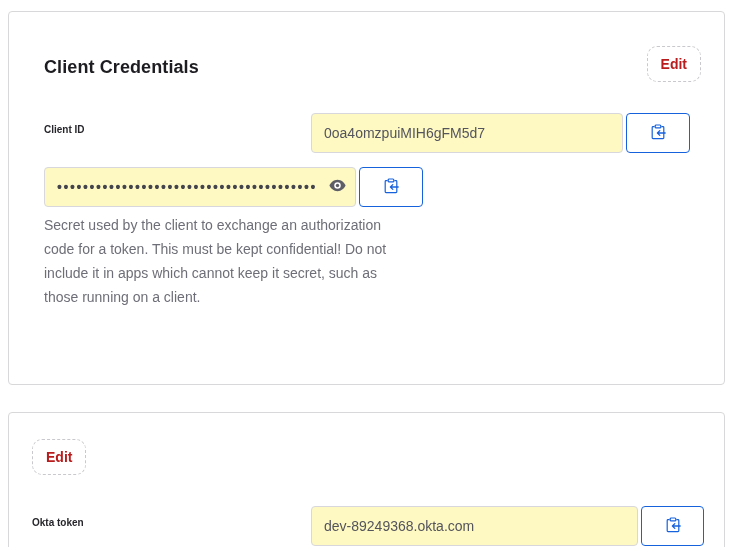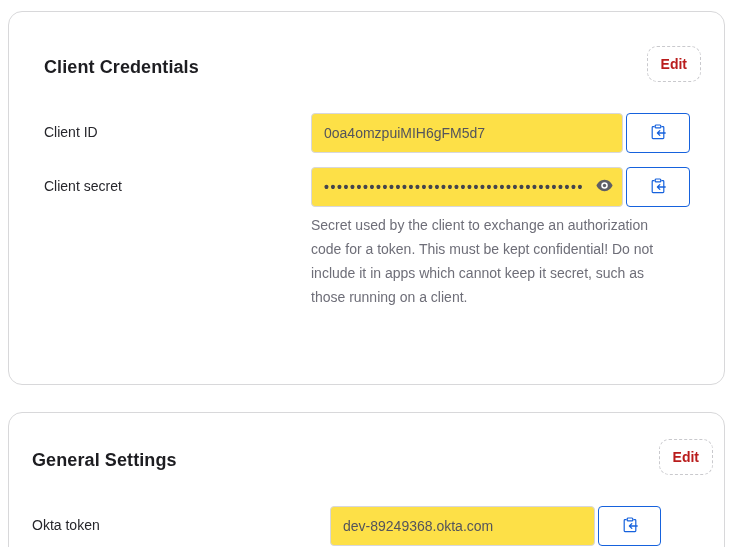--- a/index.html
+++ b/index.html
@@ -1,38 +1,38 @@
 <!DOCTYPE html>
 <html><head>
 <meta charset="utf-8">
 <style>
   * { margin:0; padding:0; box-sizing:border-box; }
   html,body { width:732px; height:547px; background:#ffffff; overflow:hidden;
     font-family:"Liberation Sans", sans-serif; }
   .card { position:absolute; left:8px; width:717px; background:#fff;
-    border:1px solid #d8d8da; border-radius:14px; }
+    border:1px solid #d8d8da; border-radius:4px; }
   .card-one { top:11px; height:374px; }
   .card-two { top:412px; height:180px; }
   .inner-one { padding:40px 36px 0 35px; }
   .inner-two { padding:32px 24px 0 23px; }
   .card-header { display:flex; justify-content:space-between; align-items:center; margin-bottom:31px; }
   .card-title { font-size:18px; font-weight:700; color:#1d1d21; letter-spacing:0.1px; }
   .edit-wrap { border:1px dashed #c9c9cd; border-radius:10px; padding:8px 13px; margin-top:-6px; margin-right:-13px; }
   .edit-link { color:#b91c1c; font-weight:700; font-size:14px; text-decoration:none; cursor:pointer; }
   .form-row { display:flex; margin-bottom:14px; }
-  .row-label { font-size:14px; color:#26262b; padding-top:11px; flex-shrink:0; }
+  .row-label { font-size:10px; color:#26262b; padding-top:11px; flex-shrink:0;font-weight:bold; }
   .inner-one .row-label { width:267px; }
   .inner-two .row-label { width:279px; }
   .field-line { display:flex; align-items:center; }
-  .field { height:40px; background:#fde047; border:1px solid #d7d7dc; border-radius:4px;
+  .field { height:40px; background:#fef9c3; border:1px solid #d7d7dc; border-radius:4px;
     display:flex; align-items:center; padding:0 12px; font-size:14px; color:#54545c;
     position:relative; }
   .field-id { width:312px; }
   .field-secret { width:312px; padding-right:34px; }
-  .field-domain { width:265px;margin-left:19px; }
+  .field-domain { width:327px; }
   .secret-dots { font-size:14px; font-weight:700; letter-spacing:1.6px; color:#44444c;
     white-space:nowrap; overflow:hidden; width:258px; }
   .eye-btn { position:absolute; right:7px; top:50%; transform:translateY(-50%);
     background:none; border:none; cursor:pointer; display:flex; align-items:center; padding:2px; }
   .copy-btn { width:64px; height:40px; margin-left:3px; background:#fff;
     border:1px solid #1662dd; border-radius:4px; display:flex; align-items:center;
     justify-content:center; cursor:pointer; flex-shrink:0; }
   .inner-two .copy-btn { width:63px; }
   .help { margin-top:6px; width:402px; font-size:14px; line-height:24px; color:#6e6e78;
     white-space:pre-line; }
@@ -63,21 +63,20 @@
                 <path d="M4.6 2.6 H3 a0.8 0.8 0 0 0 -0.8 0.8 V13.8 a0.8 0.8 0 0 0 0.8 0.8 H13 a0.8 0.8 0 0 0 0.8 -0.8 V3.4 a0.8 0.8 0 0 0 -0.8 -0.8 H11.4" stroke="#1662dd" stroke-width="1.2"></path>
                 <path d="M15.2 9 H7.6 M9.8 6.6 L7.4 9 L9.8 11.4" stroke="#1662dd" stroke-width="1.3" stroke-linecap="round" stroke-linejoin="round"></path>
               </svg>
             </span>
           </button>
         </div>
       </div>
     </div>
 
     <div class="form-row">
-      <div class="row-label">Client secret</div>
       <div>
         <div class="field-line">
           <div class="field field-secret">
             <span class="secret-dots">••••••••••••••••••••••••••••••••••••••••</span>
             <button class="eye-btn">
               <span>
                 <svg width="17" height="13" viewBox="0 0 24 17">
                   <path d="M12 0.5 C6.5 0.5 2.2 4.8 0.6 8.5 C2.2 12.2 6.5 16.5 12 16.5 C17.5 16.5 21.8 12.2 23.4 8.5 C21.8 4.8 17.5 0.5 12 0.5 Z" fill="#5e5e66"></path>
                   <circle cx="12" cy="8.5" r="4.6" fill="#ffffff"></circle>
                   <circle cx="12" cy="8.5" r="2.4" fill="#5e5e66"></circle>
@@ -100,21 +99,20 @@
 include it in apps which cannot keep it secret, such as
 those running on a client.</p>
       </div>
     </div>
   </div>
 </section>
 
 <section class="card card-two">
   <div class="inner-two">
     <div class="card-header">
-      <h2 class="card-title">General Settings</h2>
       <span class="edit-wrap">
         <a class="edit-link">Edit</a>
       </span>
     </div>
 
     <div class="form-row">
       <div class="row-label">Okta token</div>
       <div>
         <div class="field-line">
           <div class="field field-domain">

